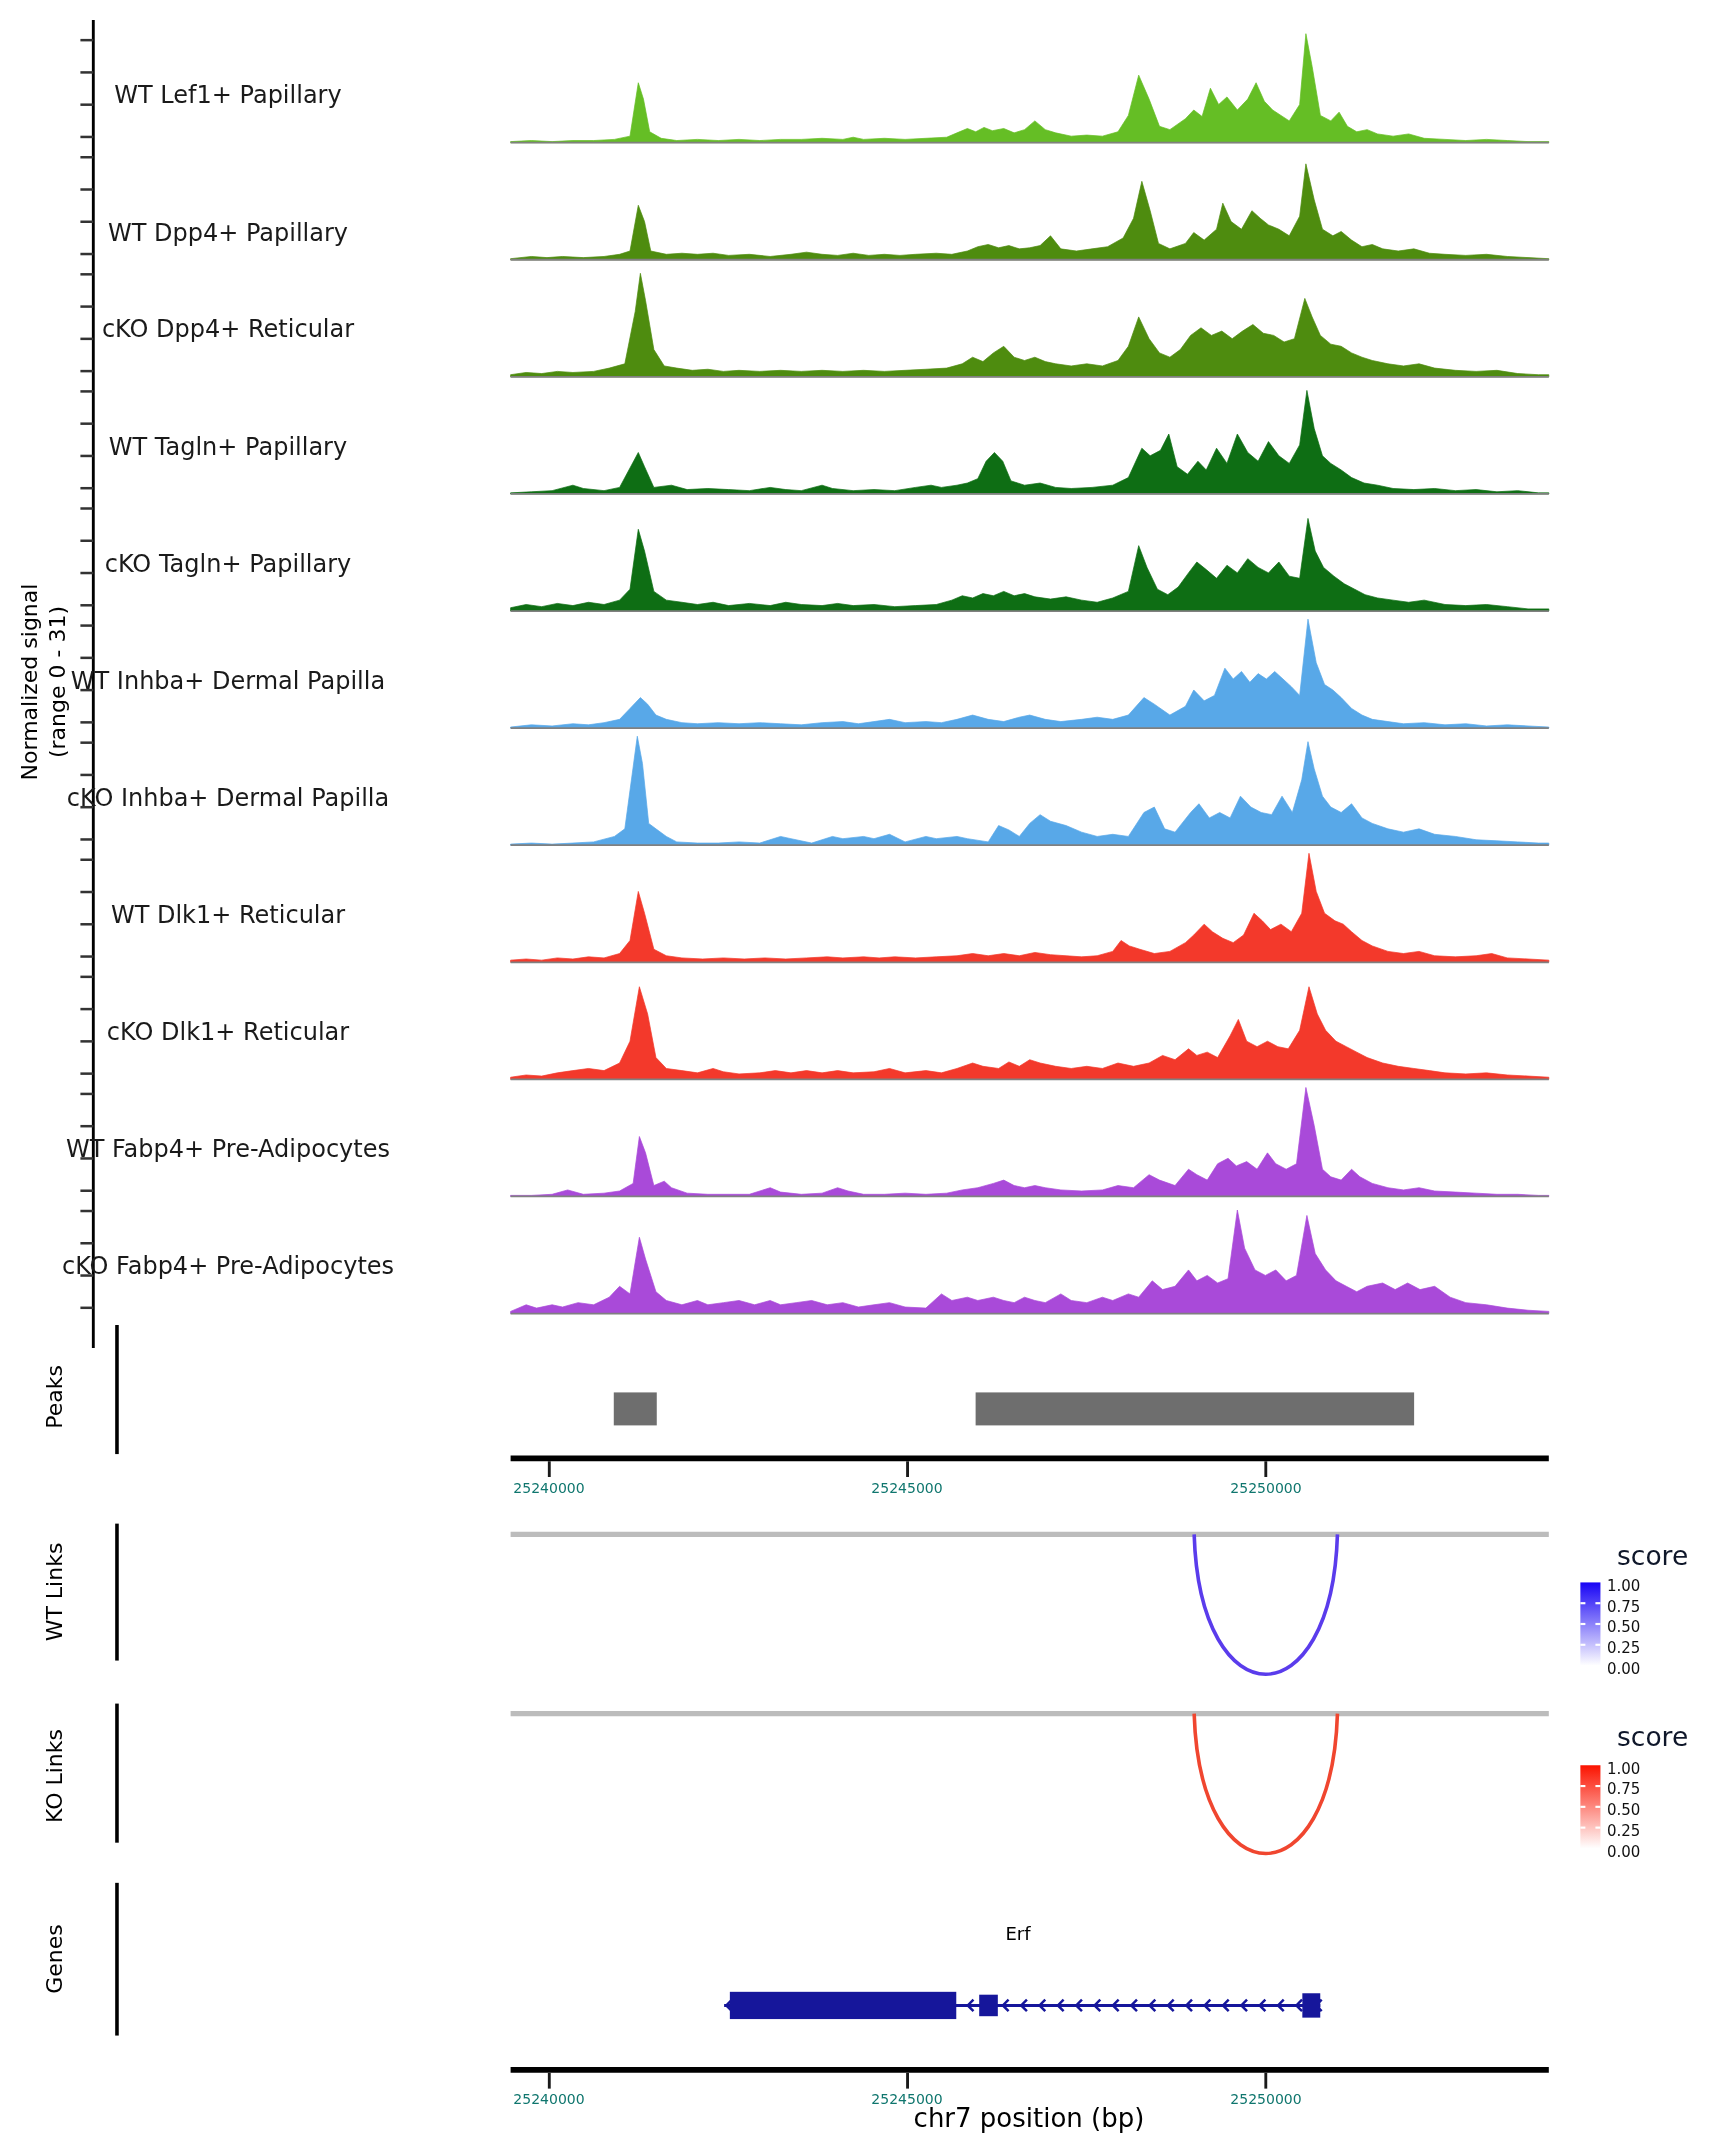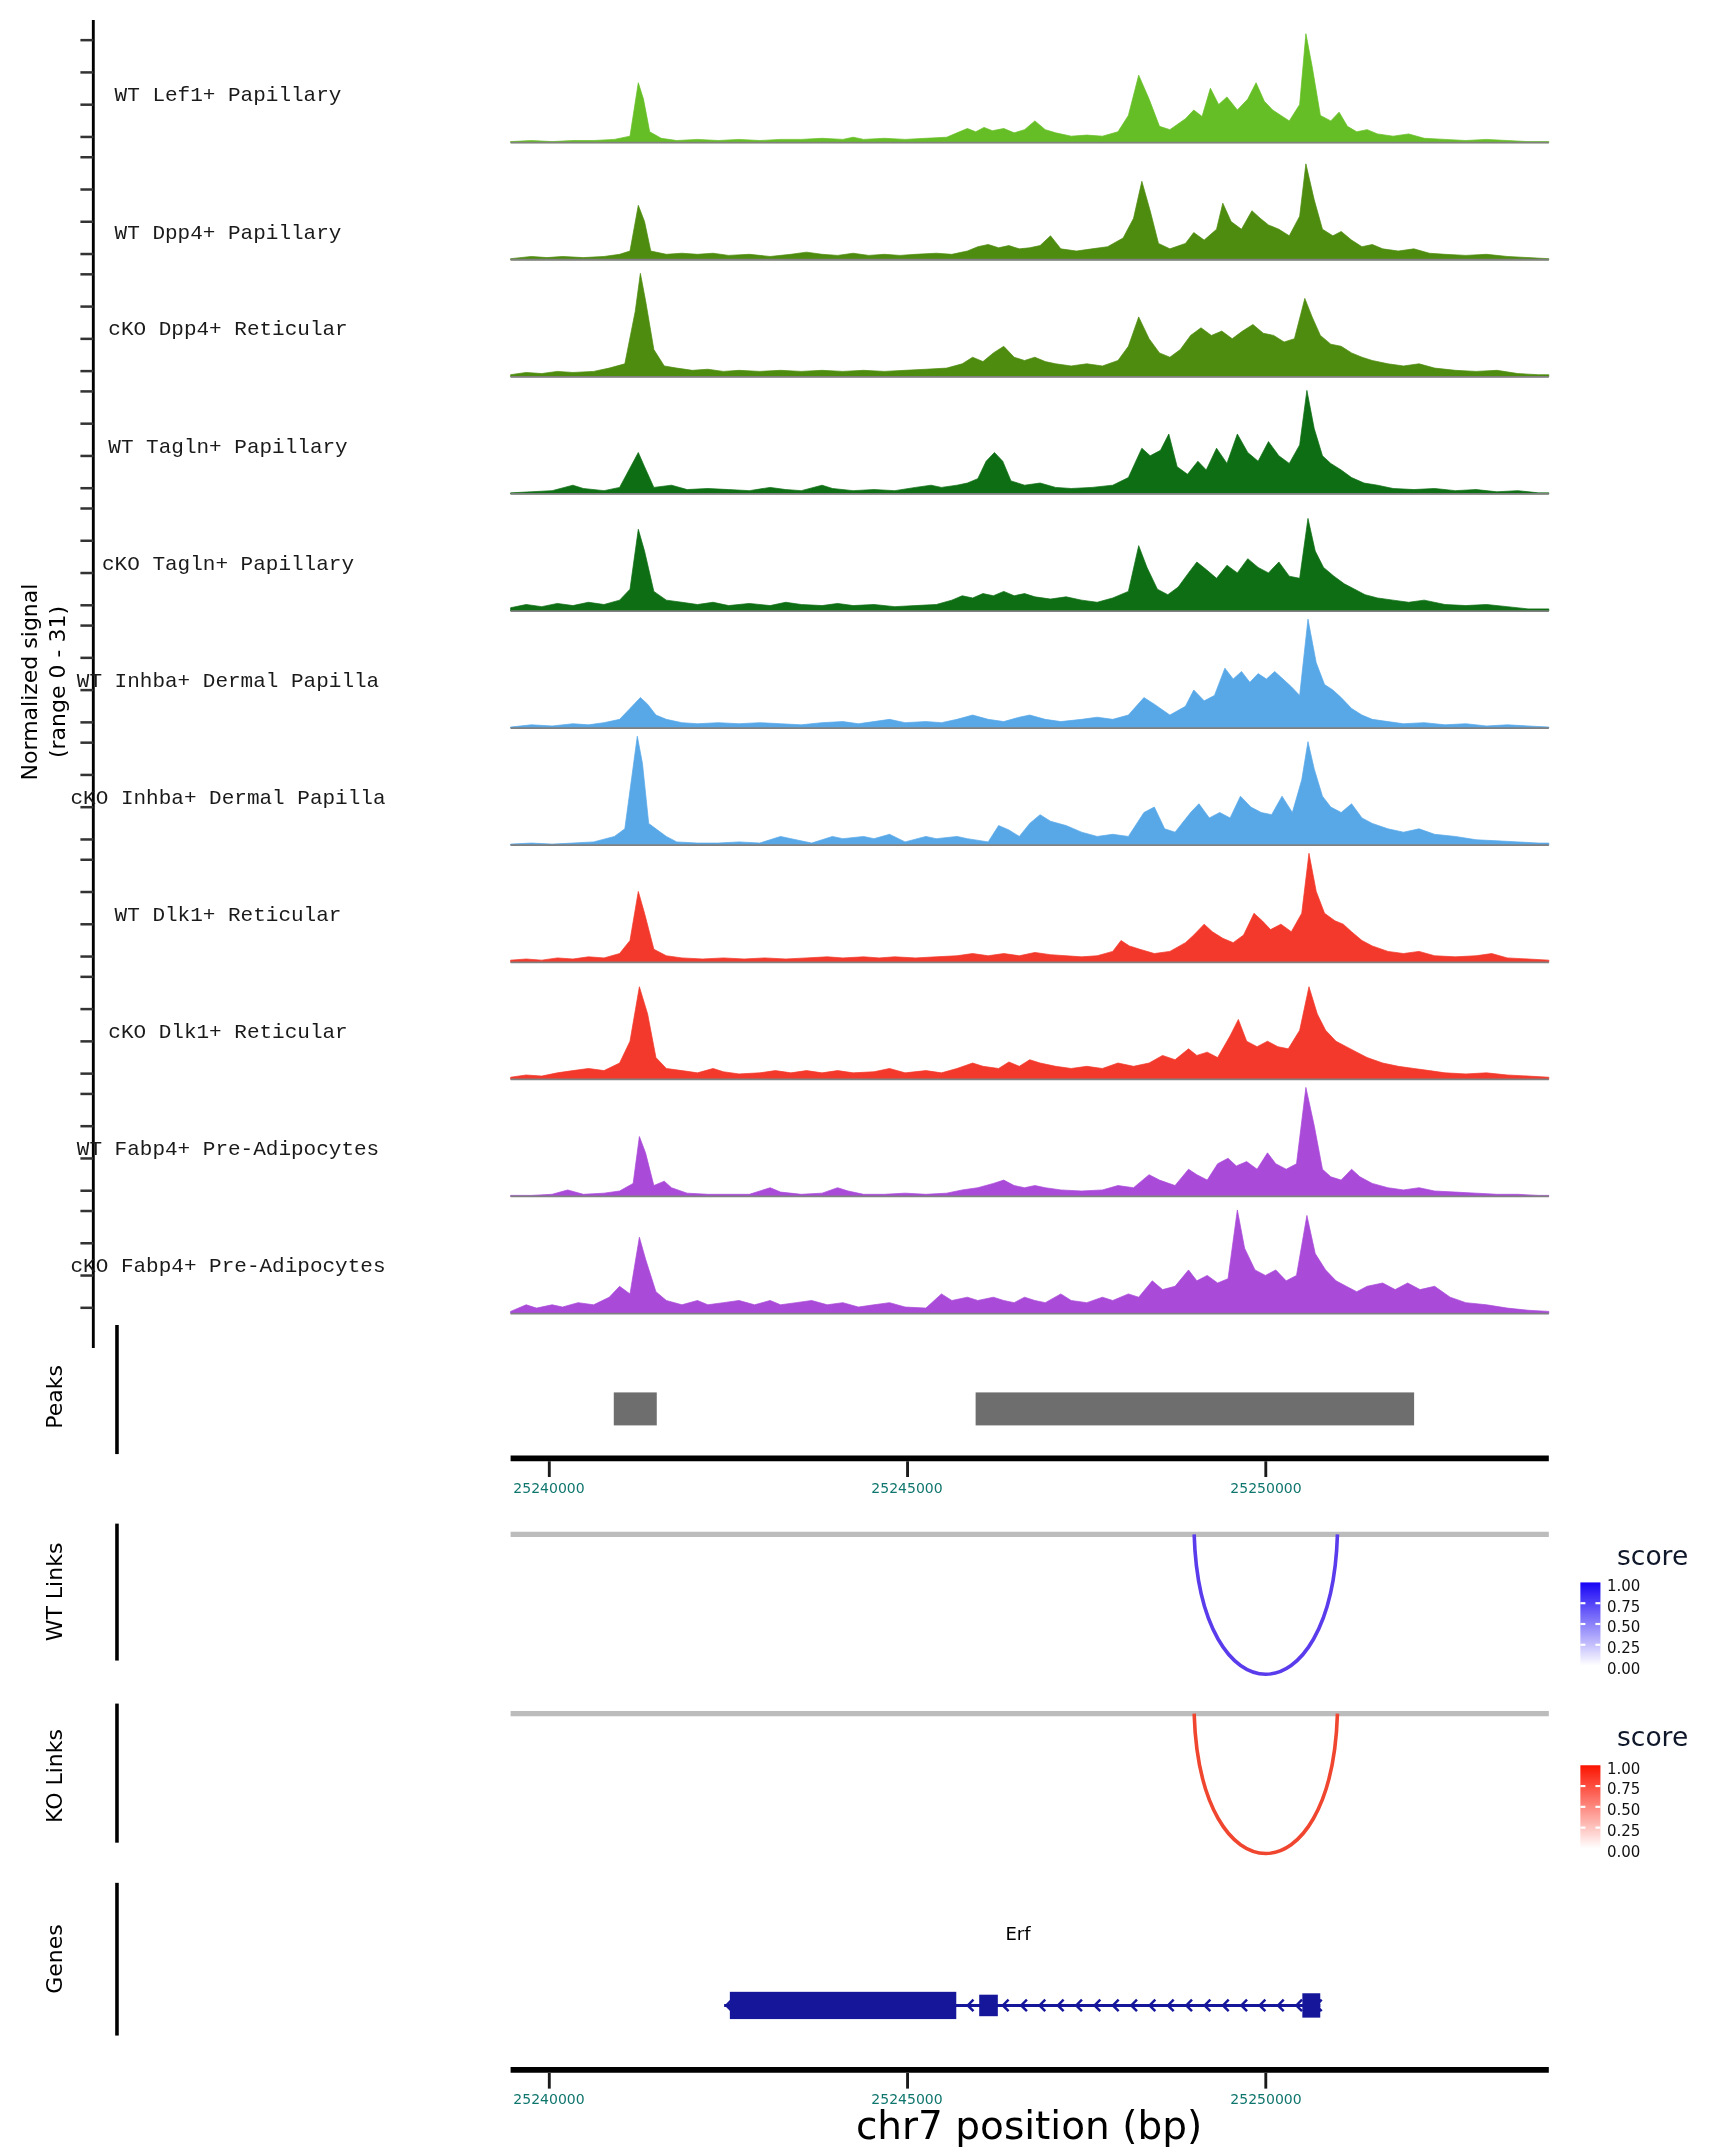--- a/index.html
+++ b/index.html
@@ -1,21 +1,21 @@
 <!DOCTYPE html>
 <html style="font-size:11.5px"><head>
 <meta charset="utf-8">
 <style>
   html,body{margin:0;padding:0;background:#ffffff;font-family:"DejaVu Sans","Liberation Sans",sans-serif;}
   #fig{position:relative;width:1721px;height:2151px;background:#ffffff;overflow:hidden;}
   #gfx{position:absolute;left:0;top:0;}
   .vlabel{position:absolute;transform:translate(-50%,-50%) rotate(-90deg);font-size:22px;color:#000;text-align:center;white-space:nowrap;}
-  .track-label{position:absolute;transform:translate(-50%,-50%);font-size:21px;color:#1a1a1a;white-space:nowrap;font-family:Liberation Mono, monospace;}
+  .track-label{position:absolute;transform:translate(-50%,-50%);font-size:24px;color:#1a1a1a;white-space:nowrap;}
   .tick-label{position:absolute;transform:translateX(-50%);font-size:14px;color:#0f766e;white-space:nowrap;}
-  .axis-title{position:absolute;transform:translateX(-50%);font-size:39px;color:#000;white-space:nowrap;text-align:center;}
+  .axis-title{position:absolute;transform:translateX(-50%);font-size:26px;color:#000;white-space:nowrap;text-align:center;}
   .legend-title{position:absolute;font-size:26.5px;color:#0f172a;white-space:nowrap;margin-left:36px;}
   .legend-tick{position:absolute;transform:translateY(-50%);font-size:15px;color:#111;white-space:nowrap;}
   .gene-label{position:absolute;transform:translateX(-50%);font-size:18px;color:#000;white-space:nowrap;}
   #ylab{left:44px;top:682px;line-height:28px;}
   #peaks-lab{left:54px;top:1397px;}
   #wt-links-lab{left:54px;top:1592px;}
   #ko-links-lab{left:54px;top:1776px;}
   #genes-lab{left:54px;top:1959px;}
   #chr7-title{left:1029px;top:2103px;}
   #score1{left:1581px;top:1540px;}

